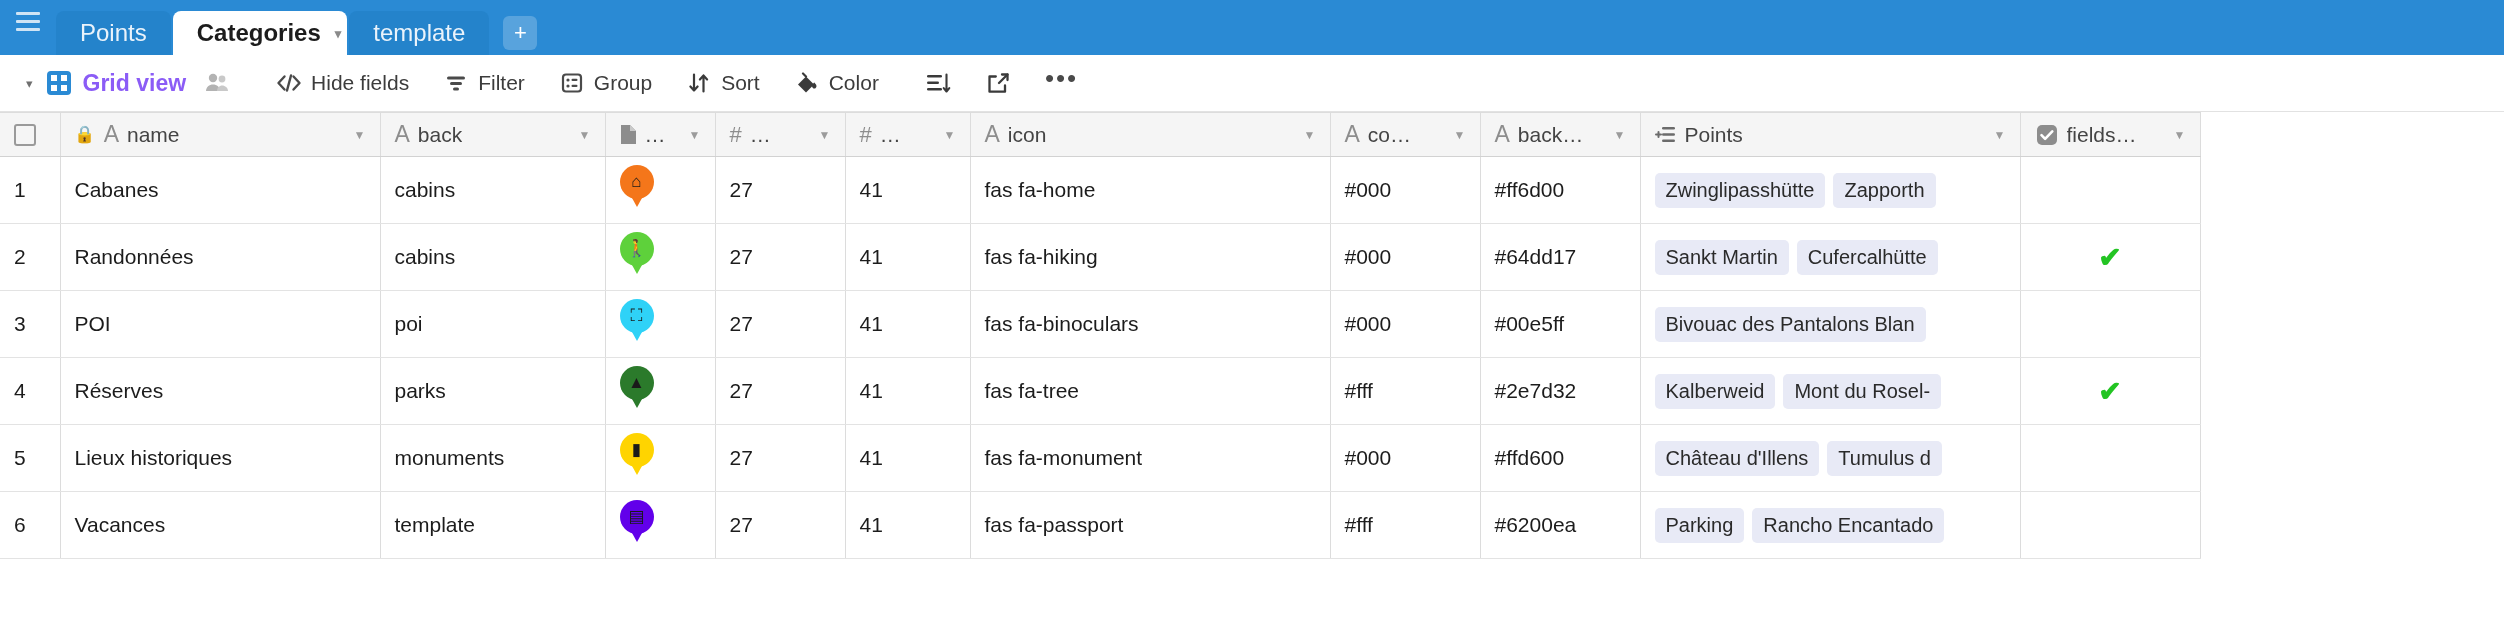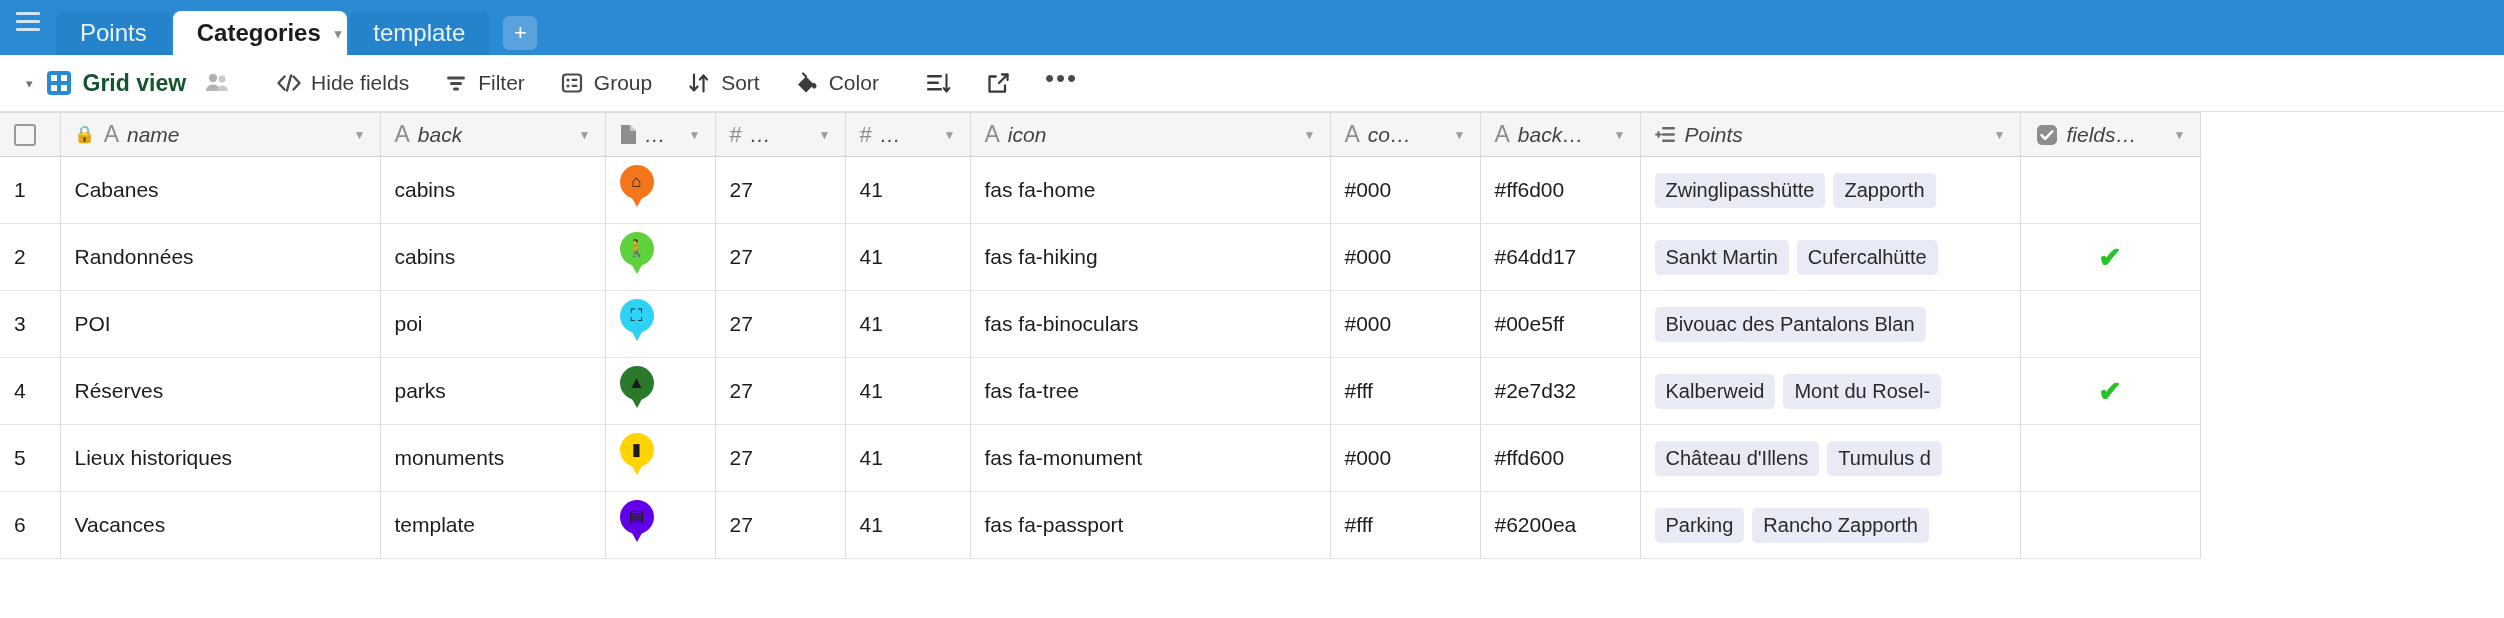--- a/index.html
+++ b/index.html
@@ -97,21 +97,21 @@
   }
   .gridview-icon::before {
     content: ""; position: absolute;
     left: 4px; top: 4px; right: 4px; bottom: 4px;
     background:
       linear-gradient(#fff,#fff) 0 0/6px 6px no-repeat,
       linear-gradient(#fff,#fff) 100% 0/6px 6px no-repeat,
       linear-gradient(#fff,#fff) 0 100%/6px 6px no-repeat,
       linear-gradient(#fff,#fff) 100% 100%/6px 6px no-repeat;
   }
-  .gv-label { font-size: 23px; font-weight: bold; color: #14532d; margin-left: 3px; }
+  .gv-label { font-size: 23px; font-weight: bold; color: #8b5cf6; margin-left: 3px; }
   .people-icon { margin-left: 18px; display:flex; align-items:center; }
   .sp { width: 46px; }
   .sp-sm { width: 34px; }
   .tb-ico { display: inline-flex; align-items: center; justify-content: center; width: 26px; height: 26px; flex: none; }
   .dots {
     font-size: 26px; color: #4a4a4a; letter-spacing: 2px;
     line-height: 10px; padding-bottom: 10px; cursor: pointer;
   }
 
   
@@ -131,21 +131,21 @@
   table.grid thead th {
     height: 44px;
     background: #f5f5f5;
     border-top: 1px solid #dcdcdc;
     border-bottom: 1px solid #d2d2d2;
     font-weight: normal;
     color: #444;
     font-size: 21px;
   }
   .hd { display: flex; align-items: center; gap: 8px; width: 100%; }
-  .hd-label { overflow: hidden; text-overflow: clip; white-space: nowrap; font-style: italic; }
+  .hd-label { overflow: hidden; text-overflow: clip; white-space: nowrap; }
   .hd-caret { margin-left: auto; color: #9b9b9b; font-size: 12px; flex: none; }
   .ftype { color: #8d8d8d; font-size: 22px; flex: none; display:inline-flex; align-items:center; }
   .ftype-a { font-size: 23px; }
   .lock { color: #b5b5b5; font-size: 17px; flex: none; }
 
   tbody tr { height: 67px; }
   tbody td { height: 67px; background: #fff; }
   .rownum { color: #8b8b8b; font-size: 20px; text-align: left; }
   .num-cell { text-align: right; }
   .checkbox-head {
@@ -548,20 +548,20 @@
           <td>template</td>
           <td><span class="pin"><span class="tail" style="border-top-color:#6200ea"></span><span class="head" style="background:#6200ea"></span><span class="glyph">▤</span></span></td>
           <td class="num-cell">27</td>
           <td class="num-cell">41</td>
           <td>fas fa-passport</td>
           <td>#fff</td>
           <td>#6200ea</td>
           <td>
             <div class="chips">
               <span class="chip">Parking</span>
-              <span class="chip">Rancho Zapporth</span>
+              <span class="chip">Rancho Encantado</span>
             </div>
           </td>
           <td class="cell-center"></td>
         </tr>
       </tbody>
   </table>
 </div>
 
 </body></html>

